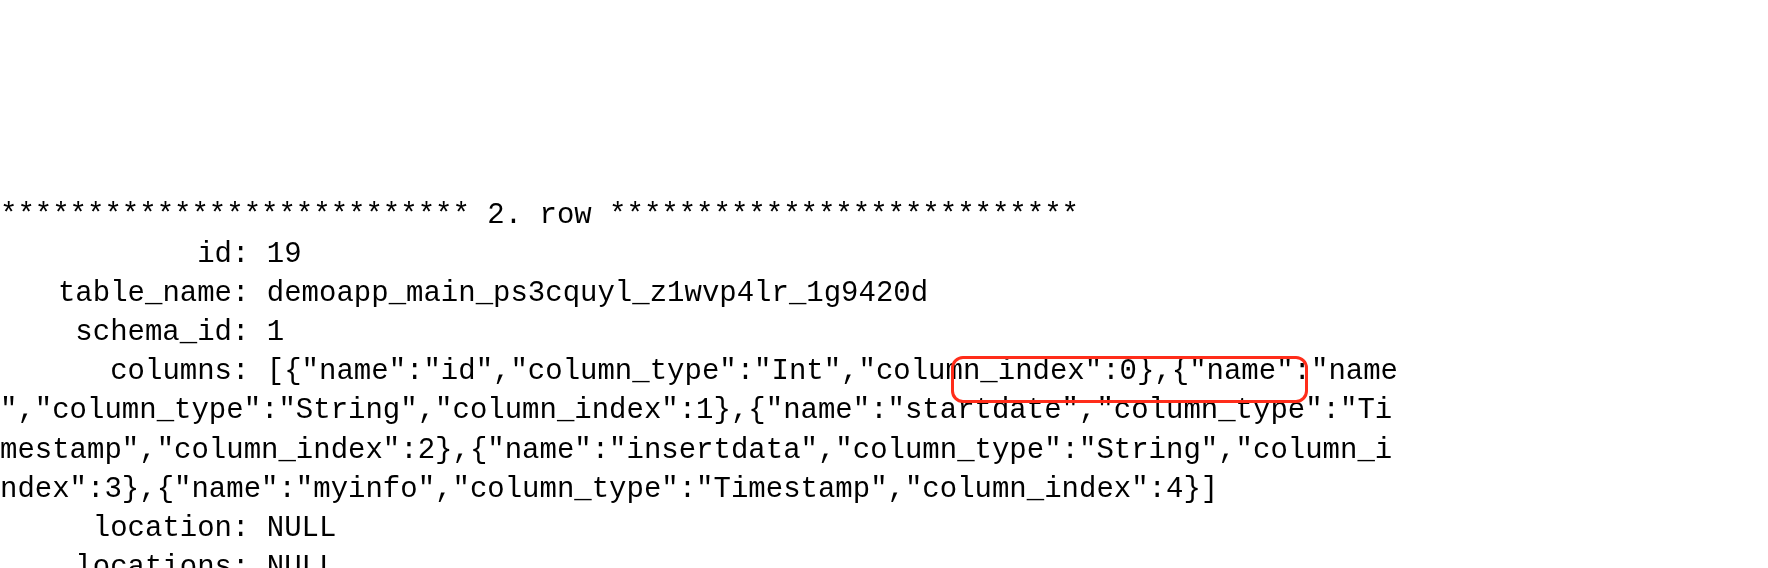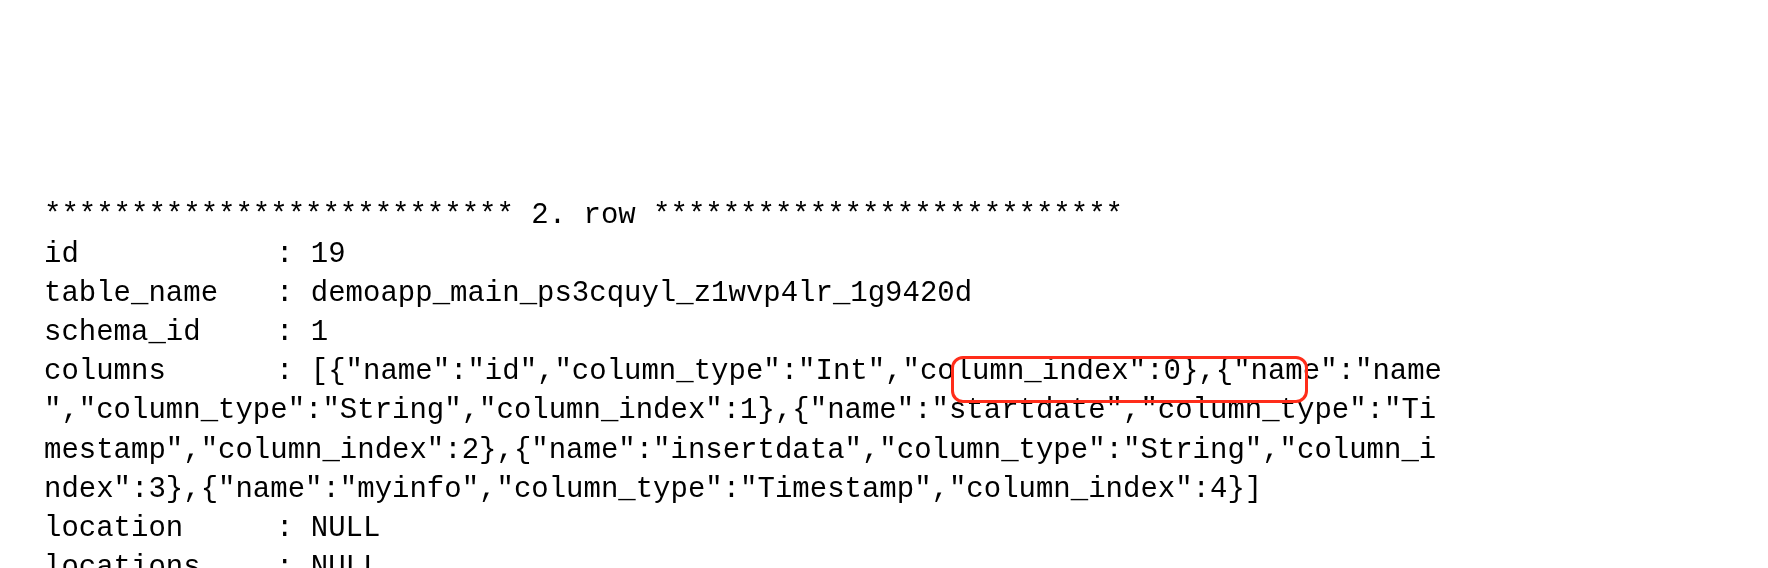--- a/index.html
+++ b/index.html
@@ -15,29 +15,28 @@
     }
     .container {
       width: 1768px;
       height: 568px;
       position: relative;
       padding: 0;
     }
     .label {
       display: inline-block;
       width: 232px;
-      text-align: left;
+      text-align: right;
     }
     .value {
       display: inline;
       margin-top: 40px;
     }
     .line {
       display: block;
-      padding-left: 44px;
     }
     .highlight-box {
       position: absolute;
       border: 3px solid #ff2d1a;
       border-radius: 12px;
       pointer-events: none;
     }
   </style>
 </head>
 <body>

